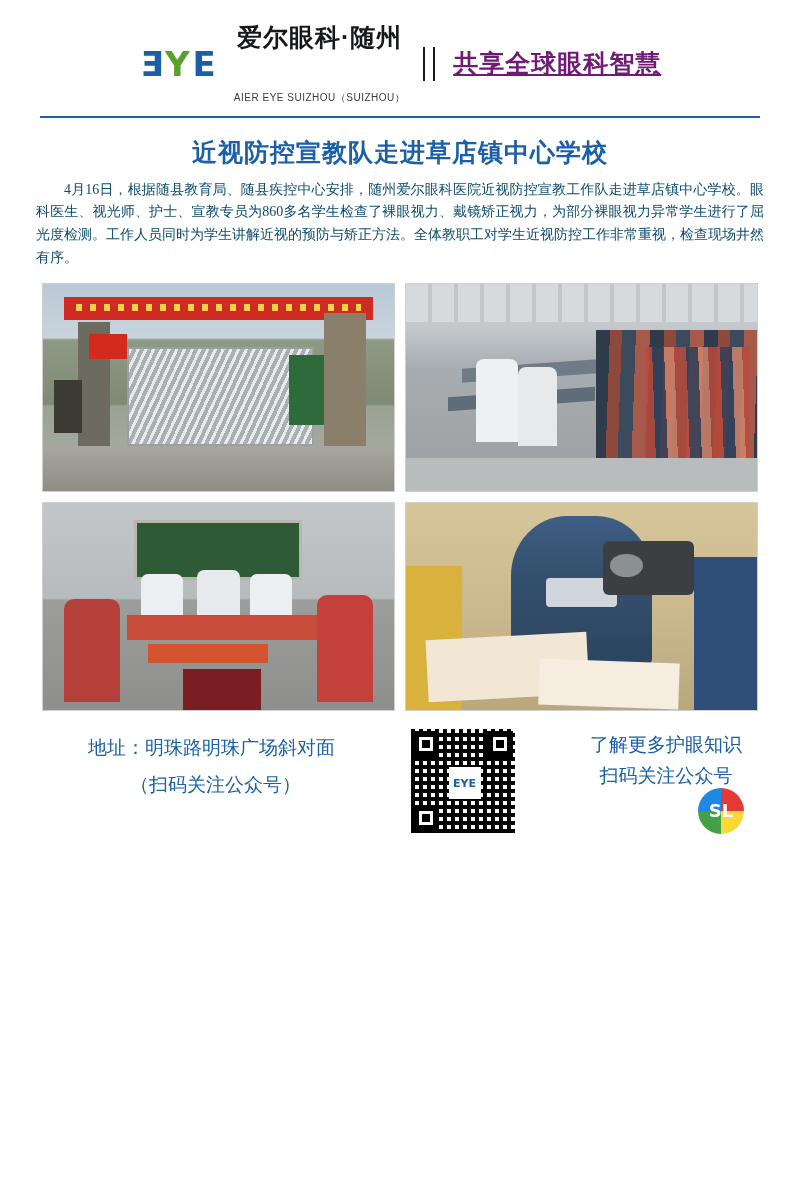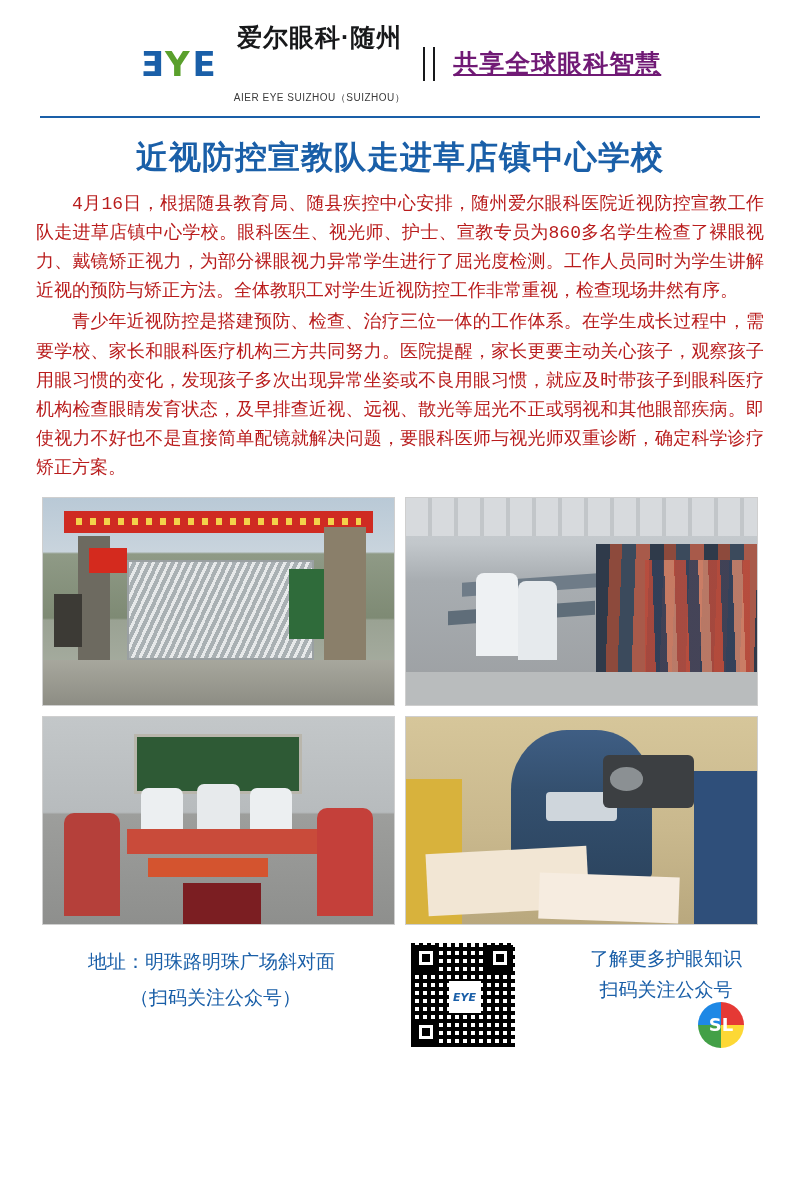--- a/index.html
+++ b/index.html
@@ -78,35 +78,35 @@
     font-weight: bold;
     color: #701a75;
     letter-spacing: 1px;
     text-decoration: underline;
   }
 
   
   .title {
     text-align: center;
     color: #1a5fa8;
-    font-size: 32px;
+    font-size: 25px;
     font-weight: bold;
     letter-spacing: 1px;
     margin: 18px 0 10px 0;
     font-family: "DejaVu Sans", sans-serif;
   }
 
   
   .body-text {
-    color: #b91c1c;
-    font-size: 18px;
+    color: #0c4a6e;
+    font-size: 14px;
     line-height: 1.62;
     text-align: justify;
     padding: 0 8px;
-    font-family: Liberation Mono, monospace;
+    font-family: Liberation Serif, serif;
   }
   .body-text p {
     margin: 0 0 2px 0;
     text-indent: 2em;
   }
 
   
   .photo-grid {
     display: grid;
     grid-template-columns: 1fr 1fr;
@@ -213,21 +213,20 @@
   .qr {
     width: 104px;
     height: 104px;
     background-color:#ffffff;
     background-image:
       repeating-linear-gradient(90deg, #000 0 4px, transparent 4px 8px),
       repeating-linear-gradient(0deg, #000 0 4px, transparent 4px 8px);
     background-size: 8px 8px, 8px 8px;
     position: relative;
     overflow: hidden;
-    font-style: italic;
   }
   .qr .fp {
     position: absolute; width: 26px; height: 26px; background: #fff;
     border: 6px solid #000; box-sizing: border-box;
   }
   .qr .fp.tl { left: 2px; top: 2px; }
   .qr .fp.tr { right: 2px; top: 2px; }
   .qr .fp.bl { left: 2px; bottom: 2px; }
   .qr .fp:after {
     content:""; position:absolute; left:3px; top:3px; right:3px; bottom:3px; background:#000;
@@ -277,21 +276,20 @@
       <div class="brand-en">AIER EYE SUIZHOU（SUIZHOU）</div>
     </div>
     <span class="divider-bars"></span>
     <div class="slogan">共享全球眼科智慧</div>
   </div>
 
   <div class="title">近视防控宣教队走进草店镇中心学校</div>
 
   <div class="body-text">
     <p>4月16日，根据随县教育局、随县疾控中心安排，随州爱尔眼科医院近视防控宣教工作队走进草店镇中心学校。眼科医生、视光师、护士、宣教专员为860多名学生检查了裸眼视力、戴镜矫正视力，为部分裸眼视力异常学生进行了屈光度检测。工作人员同时为学生讲解近视的预防与矫正方法。全体教职工对学生近视防控工作非常重视，检查现场井然有序。</p>
-    <p>青少年近视防控是搭建预防、检查、治疗三位一体的工作体系。在学生成长过程中，需要学校、家长和眼科医疗机构三方共同努力。医院提醒，家长更要主动关心孩子，观察孩子用眼习惯的变化，发现孩子多次出现异常坐姿或不良用眼习惯，就应及时带孩子到眼科医疗机构检查眼睛发育状态，及早排查近视、远视、散光等屈光不正或弱视和其他眼部疾病。即使视力不好也不是直接简单配镜就解决问题，要眼科医师与视光师双重诊断，确定科学诊疗矫正方案。</p>
   </div>
 
   <div class="photo-grid">
     <div class="photo ph1">
       <div class="banner"></div>
       <div class="pillar-l"></div>
       <div class="flag"></div>
       <div class="gate"></div>
       <div class="sign"></div>
       <div class="sign2"></div>

